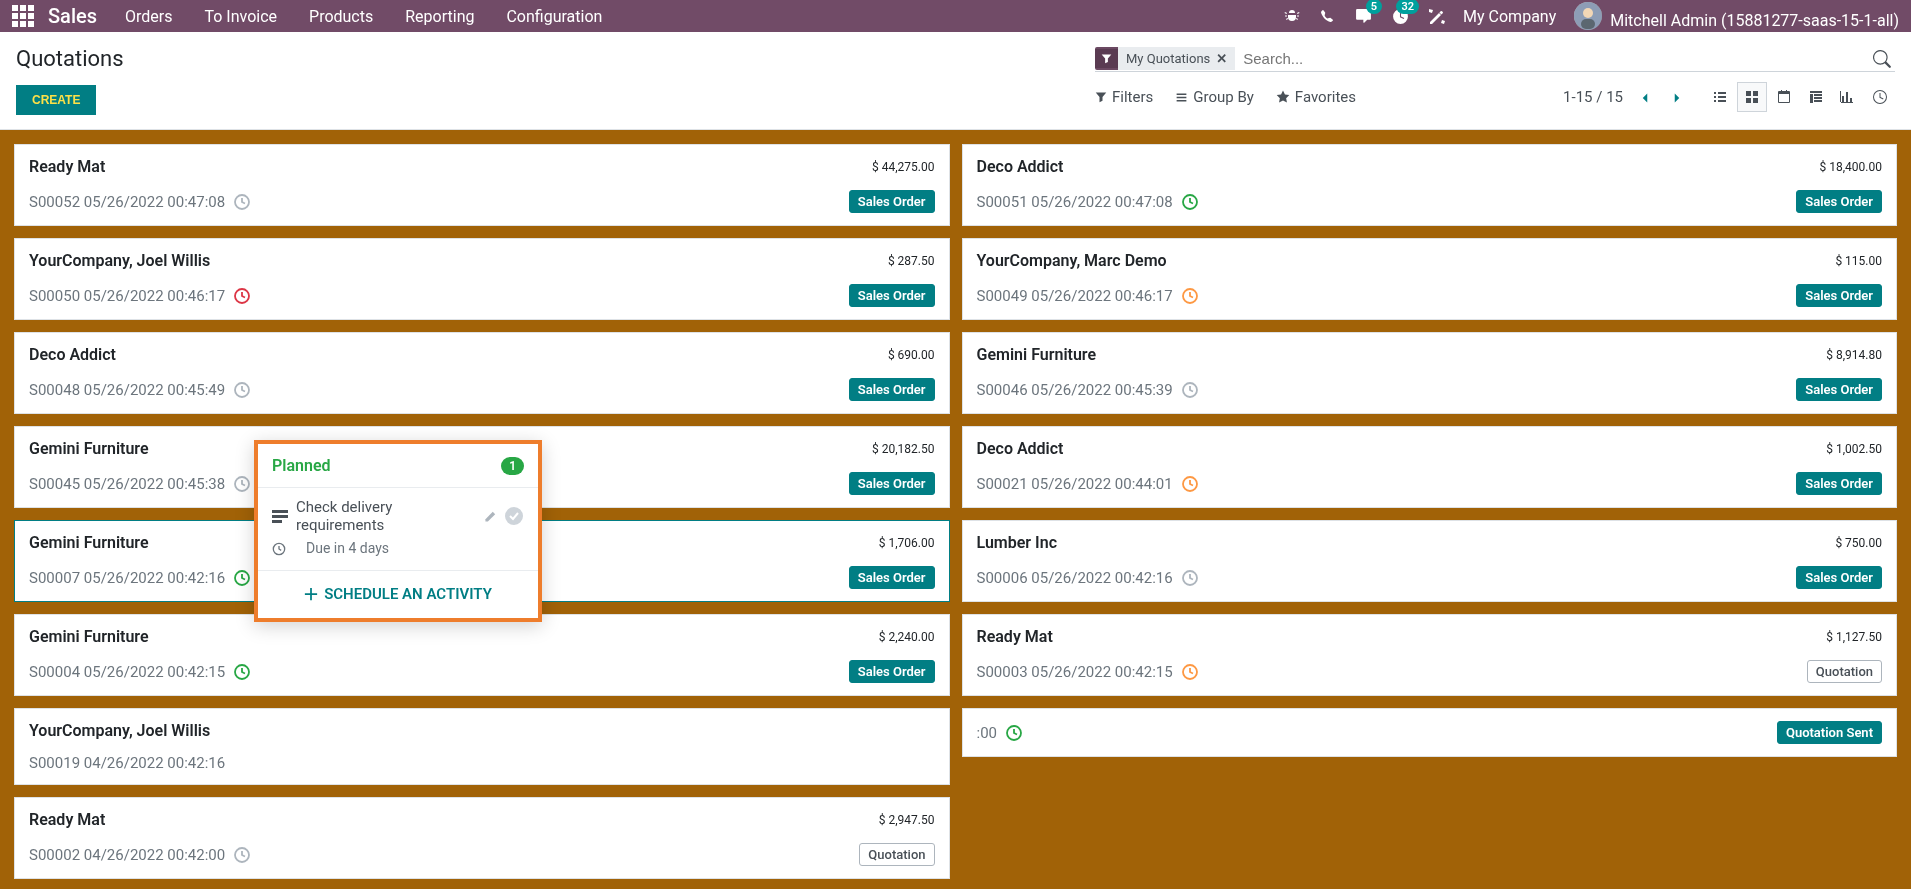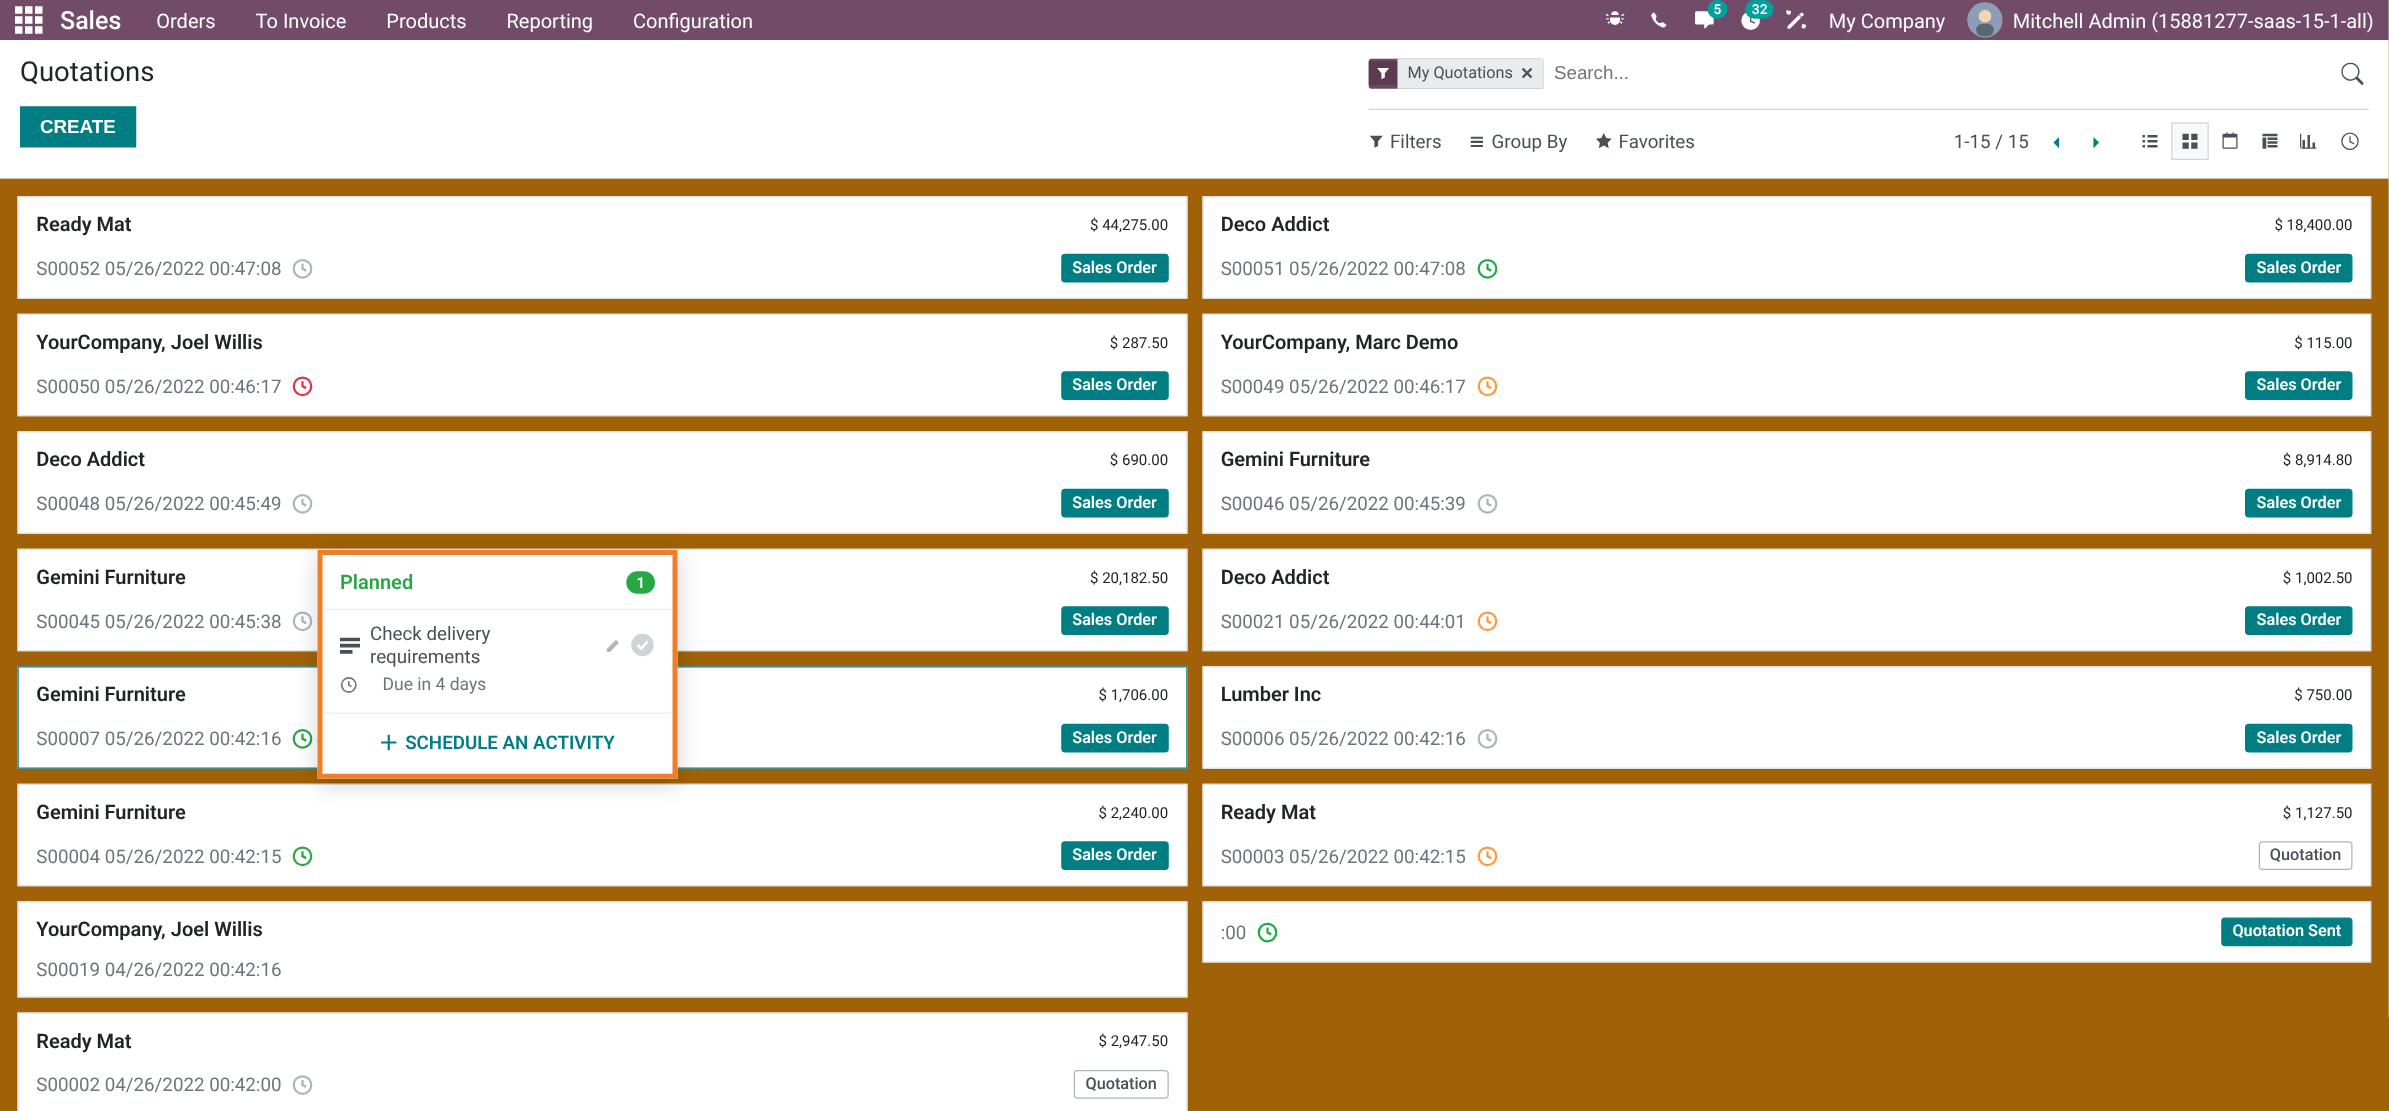--- a/index.html
+++ b/index.html
@@ -10,28 +10,28 @@
   .apps-icon span { background: #fff; width: 6px; height: 6px; }
   .brand { font-size: 20px; font-weight: 500; margin-right: 28px; }
   .topmenu { display: flex; gap: 32px; font-size: 16px; }
   .topmenu-item { cursor: pointer; }
   .spacer { flex: 1; }
   .sys-icons { display: flex; align-items: center; gap: 20px; margin-right: 18px; }
   .sys-icon { position: relative; cursor: pointer; }
   .sys-icon svg { fill: #fff; }
   .badge-round { position: absolute; top: -8px; right: -10px; background: #00a09d; color: #fff; border-radius: 10px; font-size: 11px; padding: 1px 5px; font-weight: 600; }
   .company { font-size: 16px; margin-right: 18px; cursor: pointer; }
-  .userchip { display: flex; align-items: center; gap: 8px; cursor: pointer; font-size: 16px; }
+  .userchip { display: flex; align-items: flex-end; gap: 8px; cursor: pointer; font-size: 16px; }
   .avatar { width: 28px; height: 28px; border-radius: 50%; background: linear-gradient(135deg, #d7ccc8, #8d6e63); display: flex; align-items: center; justify-content: center; font-size: 12px; color: #fff; }
 
   .controlbar { display: flex; align-items: flex-start; justify-content: space-between; padding: 14px 16px 0 16px; }
   .cb-left h1 { font-size: 22px; font-weight: 400; color: #212529; margin-bottom: 14px; }
-  .create-btn { background: #017e84; color: #ffffff; border: none; padding: 8px 16px; font-size: 15px; font-weight: 600; cursor: pointer; text-transform: uppercase; }
+  .create-btn { background: #017e84; color: #fde047; border: none; padding: 8px 16px; font-size: 12px; font-weight: 600; cursor: pointer; text-transform: uppercase; }
   .cb-right { flex: 1; max-width: 800px; }
-  .searchrow { display: flex; align-items: center; border-bottom: 1px solid #ced4da; padding-bottom: 16px; margin-bottom: 10px; }
+  .searchrow { display: flex; align-items: center; border-bottom: 1px solid #ced4da; padding-bottom: 0; margin-bottom: 10px; }
   .filter-chip { display: flex; align-items: center; background: #6b4962; color: #fff; font-size: 13px; border-radius: 2px; }
   .filter-chip .chip-icon { background: #5a3b52; padding: 4px 6px; display: flex; align-items: center; }
   .filter-chip .chip-body { background: #e9ecef; color: #495057; padding: 4px 8px; display: flex; align-items: center; gap: 6px; }
   .filter-chip .chip-x { cursor: pointer; font-weight: bold; }
   .search-input { flex: 1; border: none; outline: none; padding: 4px 8px; font-size: 15px; }
   .search-mag { cursor: pointer; padding: 0 4px; }
   .toolrow { display: flex; align-items: center; justify-content: space-between; }
   .tool-left { display: flex; gap: 22px; }
   .tool-btn { display: flex; align-items: center; gap: 5px; cursor: pointer; color: #495057; font-size: 15px; }
   .tool-right { display: flex; align-items: center; gap: 18px; text-align: center; }

